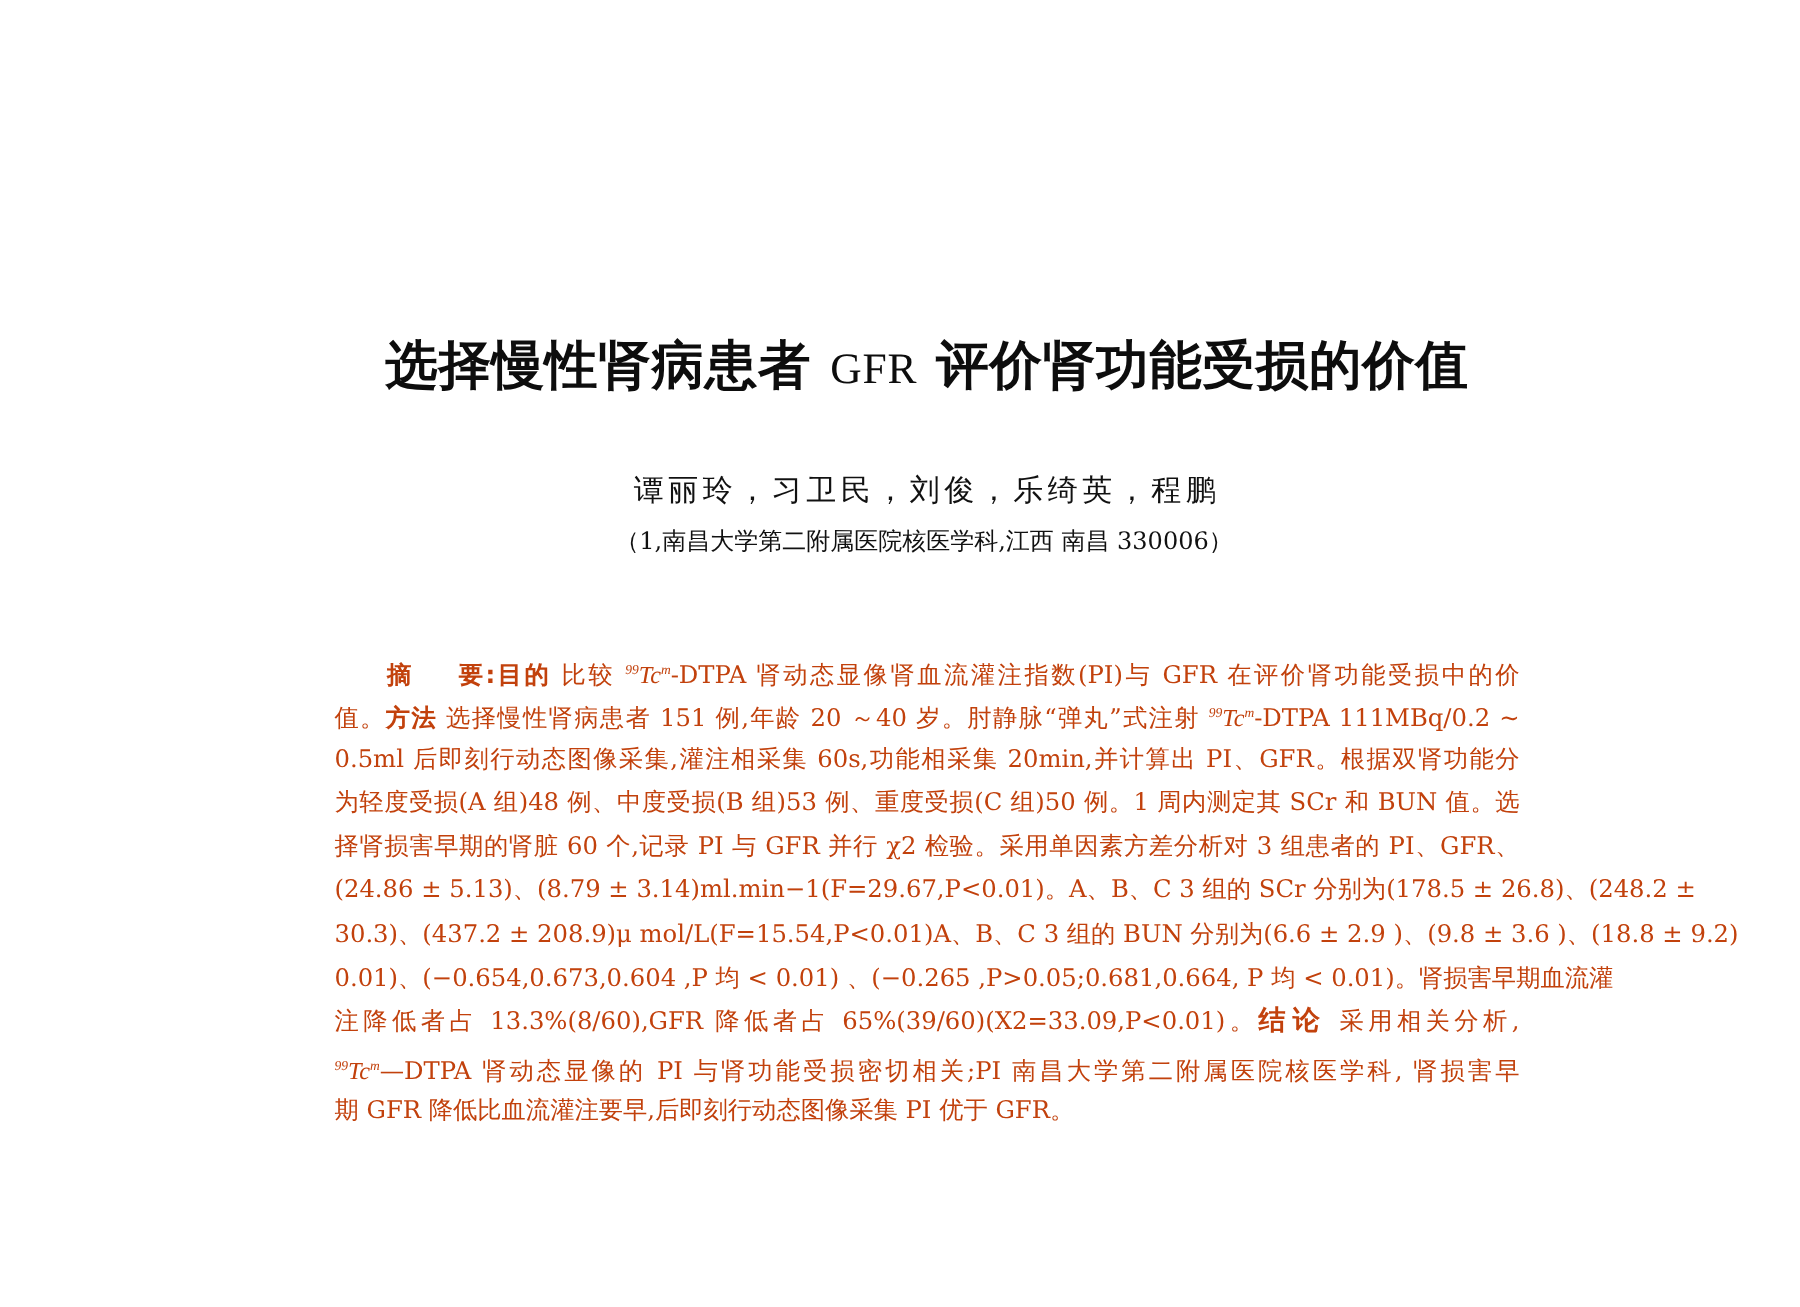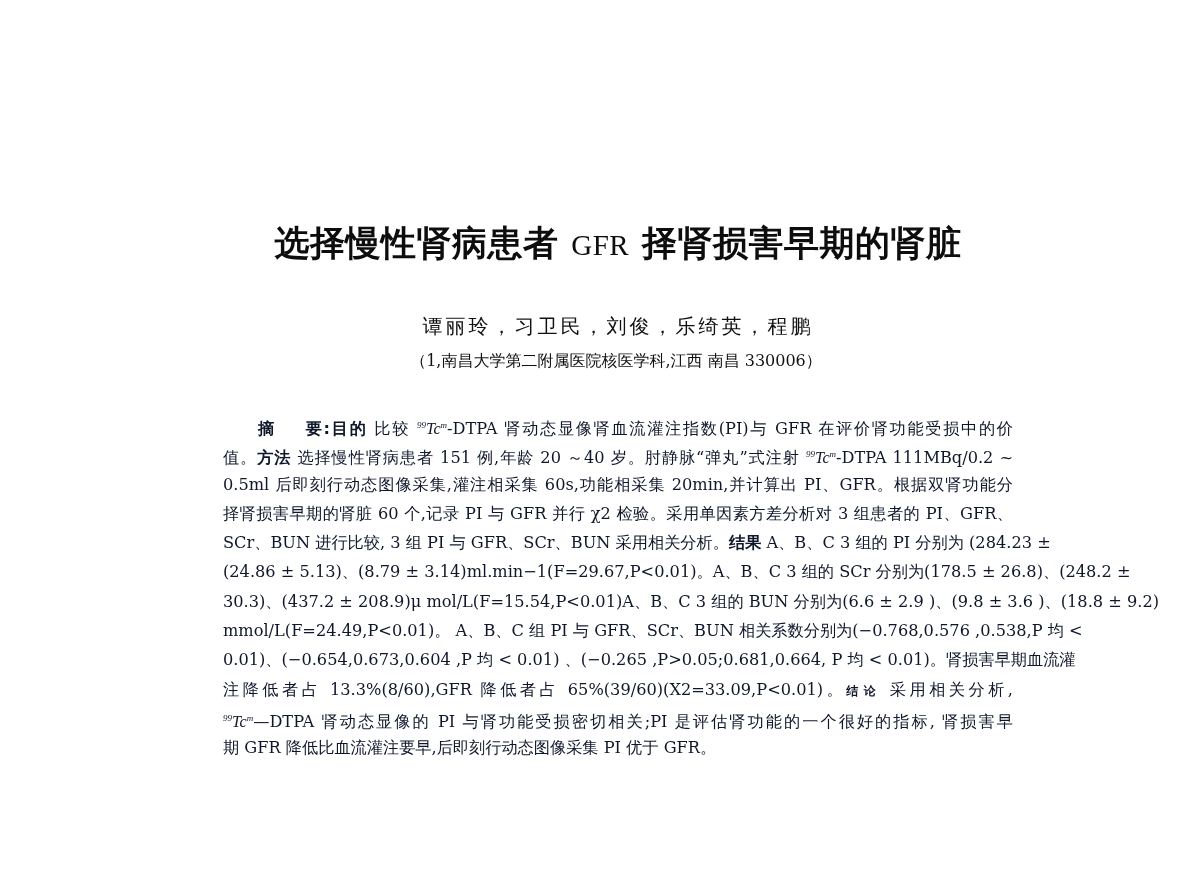--- a/index.html
+++ b/index.html
@@ -57,25 +57,25 @@
     top: 351px;
     width: 1232px;
     text-align: center;
     font-size: 16px;
     color: #111;
     white-space: nowrap;
   }
   .abstract {
     position: absolute;
     left: 223px;
-    top: 411px;
+    top: 432px;
     width: 790px;
     font-size: 16.2px;
     line-height: 29.3px;
-    color: #0f172a;
+    color: #c2410c;
   }
   .abstract .line {
     display: block;
     white-space: nowrap;
     height: 29.3px;
     text-align: justify;
     text-align-last: justify;
   }
   .abstract .line.last {
     text-align-last: left;
@@ -87,55 +87,54 @@
     font-family: "DejaVu Sans", "Liberation Sans", sans-serif;
     font-weight: bold;
   }
   .kw-bold {
     font-family: "DejaVu Sans", "Liberation Sans", sans-serif;
     font-weight: bold;
   }
   .kw-big {
     font-family: Liberation Mono, monospace;
     font-weight: bold;
-    font-size: 12px;
+    font-size: 18px;
     letter-spacing: 2px;
   }
   .iso {
     font-style: italic;
     font-family: "Liberation Serif", serif;
   }
   .iso sup {
     font-size: 9px;
     vertical-align: 6px;
     font-style: italic;
   }
   .spaced { letter-spacing: 6px; }
 </style>
 </head>
 <body>
 
 <div class="page">
 
   <h1 class="title" style="margin:0;">
-    <span>选择慢性肾病患者 </span><span class="latin">GFR</span><span> 择肾损害早期的肾脏</span>
+    <span>选择慢性肾病患者 </span><span class="latin">GFR</span><span> 评价肾功能受损的价值</span>
   </h1>
 
   <div class="authors">谭丽玲，习卫民，刘俊，乐绮英，程鹏</div>
 
   <div class="affiliation">（1,南昌大学第二附属医院核医学科,江西 南昌 330006）</div>
 
   <div class="abstract" id="abstract">
       <span class="line first"><span class="label-bold"><span class="spaced">摘　</span><span>要:</span></span><span class="kw-bold">目的</span><span> 比较 </span><span class="iso"><sup>99</sup>Tc<sup>m</sup></span><span>-DTPA 肾动态显像肾血流灌注指数(PI)与 GFR 在评价肾功能受损中的价</span></span>
       <span class="line"><span>值。</span><span class="kw-bold">方法</span><span> 选择慢性肾病患者 151 例,年龄 20 ～40 岁。肘静脉“弹丸”式注射 </span><span class="iso"><sup>99</sup>Tc<sup>m</sup></span><span>-DTPA 111MBq/0.2 ~</span></span>
       <span class="line"><span>0.5ml 后即刻行动态图像采集,灌注相采集 60s,功能相采集 20min,并计算出 PI、GFR。根据双肾功能分</span></span>
+      <span class="line"><span>为轻度受损(A 组)48 例、中度受损(B 组)53 例、重度受损(C 组)50 例。1 周内测定其 SCr 和 BUN 值。选</span></span>
       <span class="line"><span>择肾损害早期的肾脏 60 个,记录 PI 与 GFR 并行 χ2 检验。采用单因素方差分析对 3 组患者的 PI、GFR、</span></span>
-      <span class="line"><span>SCr、BUN 进行比较, 3 组 PI 与 GFR、SCr、BUN 采用相关分析。</span><span class="kw-bold">结果</span><span> A、B、C 3 组的 PI 分别为 (284.23 ±</span></span>
       <span class="line"><span>(24.86 ± 5.13)、(8.79 ± 3.14)ml.min−1(F=29.67,P&lt;0.01)。A、B、C 3 组的 SCr 分别为(178.5 ± 26.8)、(248.2 ±</span></span>
       <span class="line"><span>30.3)、(437.2 ± 208.9)μ mol/L(F=15.54,P&lt;0.01)A、B、C 3 组的 BUN 分别为(6.6 ± 2.9 )、(9.8 ± 3.6 )、(18.8 ± 9.2)</span></span>
-      <span class="line"><span>mmol/L(F=24.49,P&lt;0.01)。 A、B、C 组 PI 与 GFR、SCr、BUN 相关系数分别为(−0.768,0.576 ,0.538,P 均 &lt;</span></span>
       <span class="line"><span>0.01)、(−0.654,0.673,0.604 ,P 均 &lt; 0.01) 、(−0.265 ,P&gt;0.05;0.681,0.664, P 均 &lt; 0.01)。肾损害早期血流灌</span></span>
       <span class="line"><span>注降低者占 13.3%(8/60),GFR 降低者占 65%(39/60)(X2=33.09,P&lt;0.01)。</span><span class="kw-big">结论</span><span> 采用相关分析,</span></span>
-      <span class="line"><span class="iso"><sup>99</sup>Tc<sup>m</sup></span><span>—DTPA 肾动态显像的 PI 与肾功能受损密切相关;PI 是评估肾功能的一个很好的指标, 肾损害早</span></span>
+      <span class="line"><span class="iso"><sup>99</sup>Tc<sup>m</sup></span><span>—DTPA 肾动态显像的 PI 与肾功能受损密切相关;PI 南昌大学第二附属医院核医学科, 肾损害早</span></span>
       <span class="line last"><span>期 GFR 降低比血流灌注要早,后即刻行动态图像采集 PI 优于 GFR。</span></span>
     </div>
 
 </div>
 
 </body></html>

